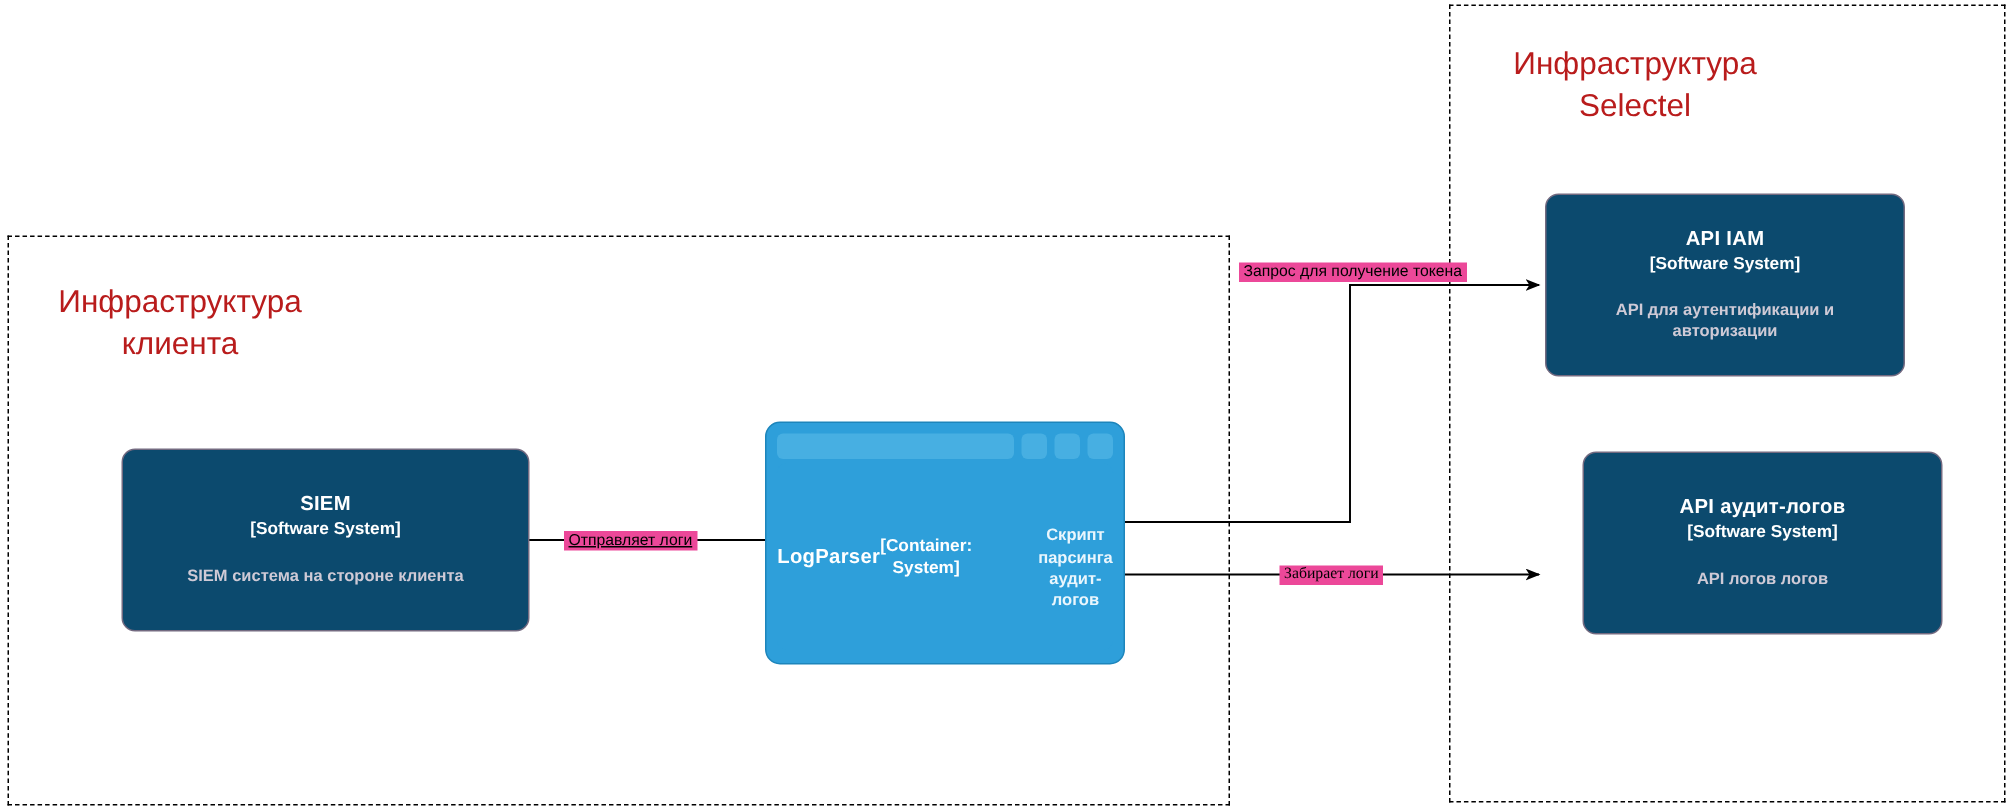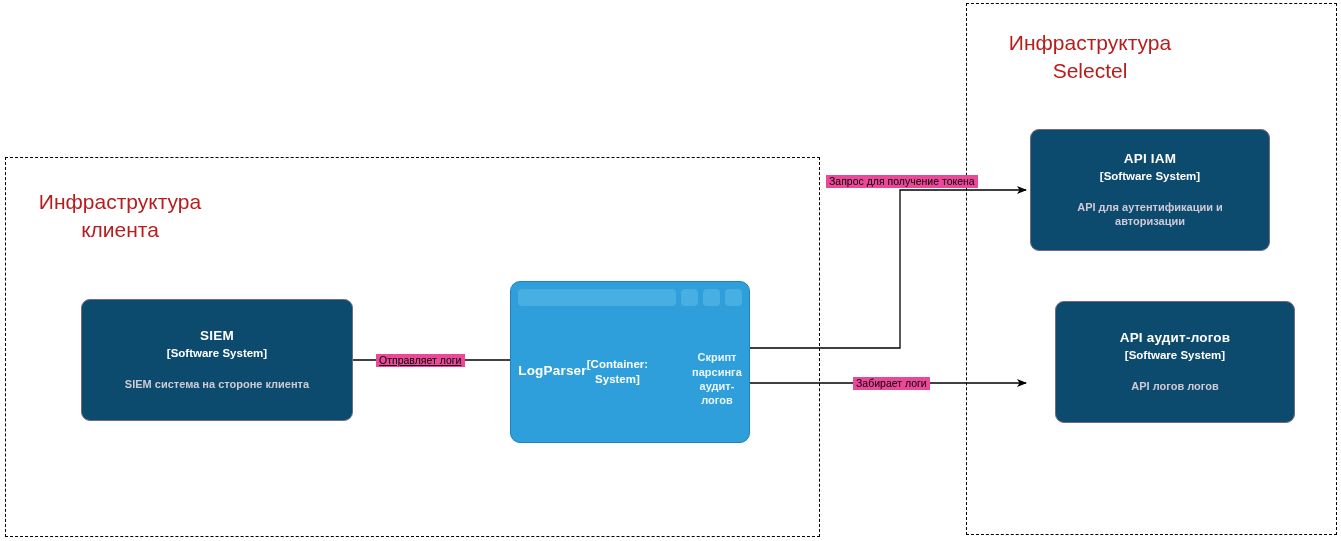--- a/index.html
+++ b/index.html
@@ -168,21 +168,21 @@
 
     <path class="edge-path" d="M 510,360 L 325,360" marker-end="url(#arrowhead)"></path>
 
     <path class="edge-path" d="M 750,348 L 900,348 L 900,190 L 1026,190" marker-end="url(#arrowhead)"></path>
 
     <path class="edge-path" d="M 750,383 L 1026,383" marker-end="url(#arrowhead)"></path>
   </svg>
 
   <div class="edge-label" style="left:376px; top:354px;text-decoration:underline;">Отправляет логи</div>
   <div class="edge-label" style="left:826px; top:175px;">Запрос для получение токена</div>
-  <div class="edge-label" style="left:853px; top:377px;">Забирает логи</div>
+  <div class="edge-label" style="left:853px; top:377px;font-family:Liberation Serif, serif;">Забирает логи</div>
 
   <div class="node node-sys" style="left:81px; top:299px; width:272px; height:122px;">
     <div class="node-name">SIEM</div>
     <div class="node-type">[Software System]</div>
     <div class="node-desc">SIEM система на стороне клиента</div>
   </div>
 
   <div class="node node-container" style="left:510px; top:281px; width:240px; height:162px;">
     <div class="win-chrome">
       <span class="win-bar"></span>

